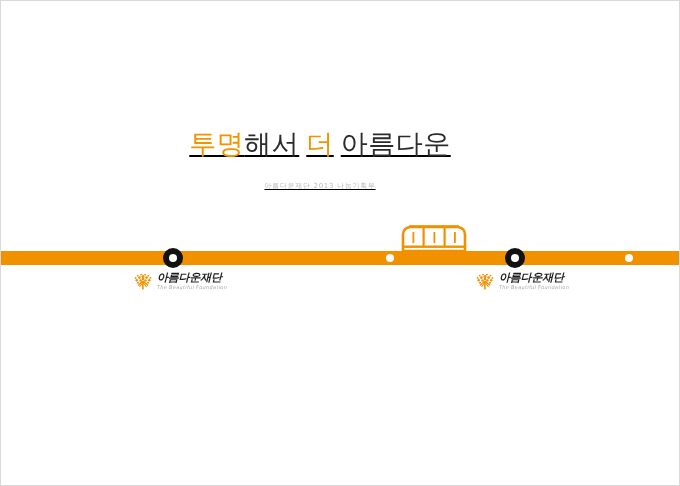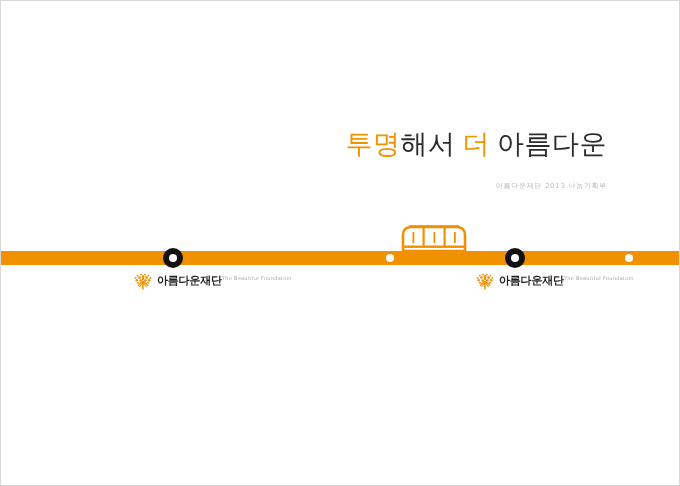--- a/index.html
+++ b/index.html
@@ -21,23 +21,24 @@
     border: 1px solid #d9d9d9;
     overflow: hidden;
   }
 
   
   #headline-block {
     position: absolute;
     left: 0;
     top: 126px;
     width: 678px;
-    text-align: right;
-    padding-right: 72px;
+    text-align: center;
+    padding-right: 40px;
     box-sizing: border-box;
+    text-decoration: underline;
   }
   #headline {
     font-size: 27px;
     line-height: 34px;
     letter-spacing: 0.5px;
     white-space: nowrap;
     font-weight: 400;
   }
   #headline .word-accent { color: #F09400; }
   #headline .word-dark   { color: #2b2b2b; }
@@ -110,22 +111,23 @@
     align-items: center;
   }
   .logo-mark {
     width: 22px;
     height: 22px;
     flex: 0 0 22px;
     margin-right: 3px;
   }
   .logo-text {
     display: flex;
-    flex-direction: row;
+    flex-direction: column;
     justify-content: flex-end;
+    font-style: italic;
   }
   .logo-name-ko {
     font-size: 11px;
     line-height: 12px;
     font-weight: bold;
     color: #1d1d1d;
     letter-spacing: -0.2px;
     white-space: nowrap;
   }
   .logo-name-en {

